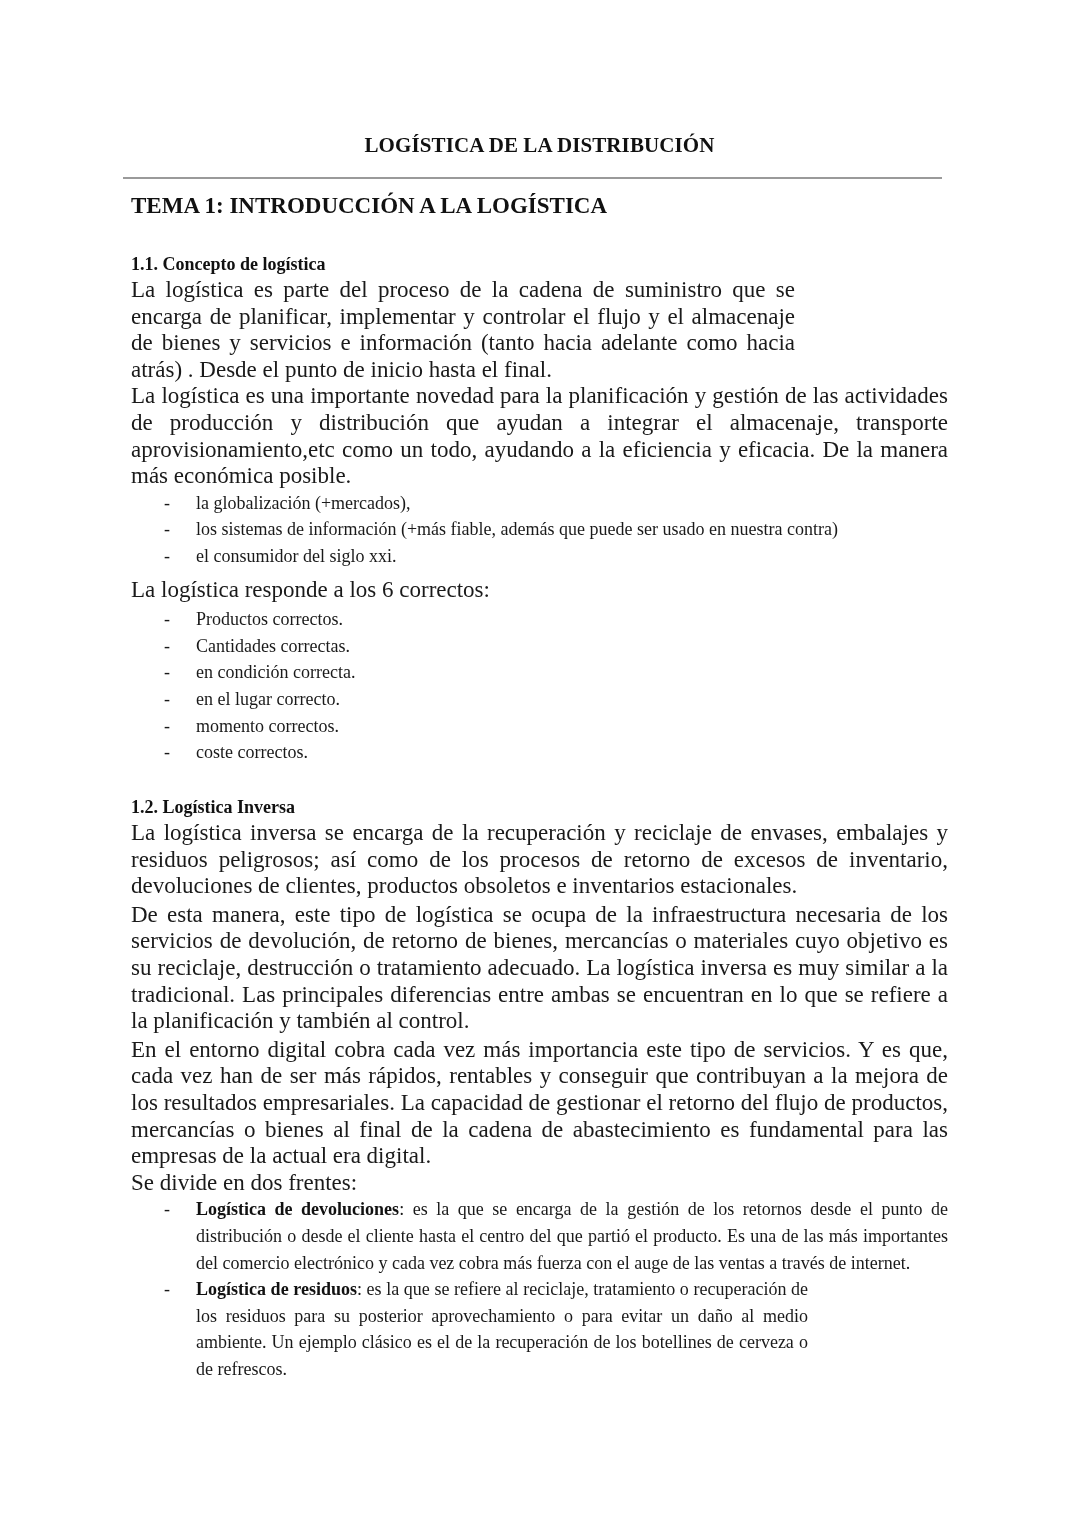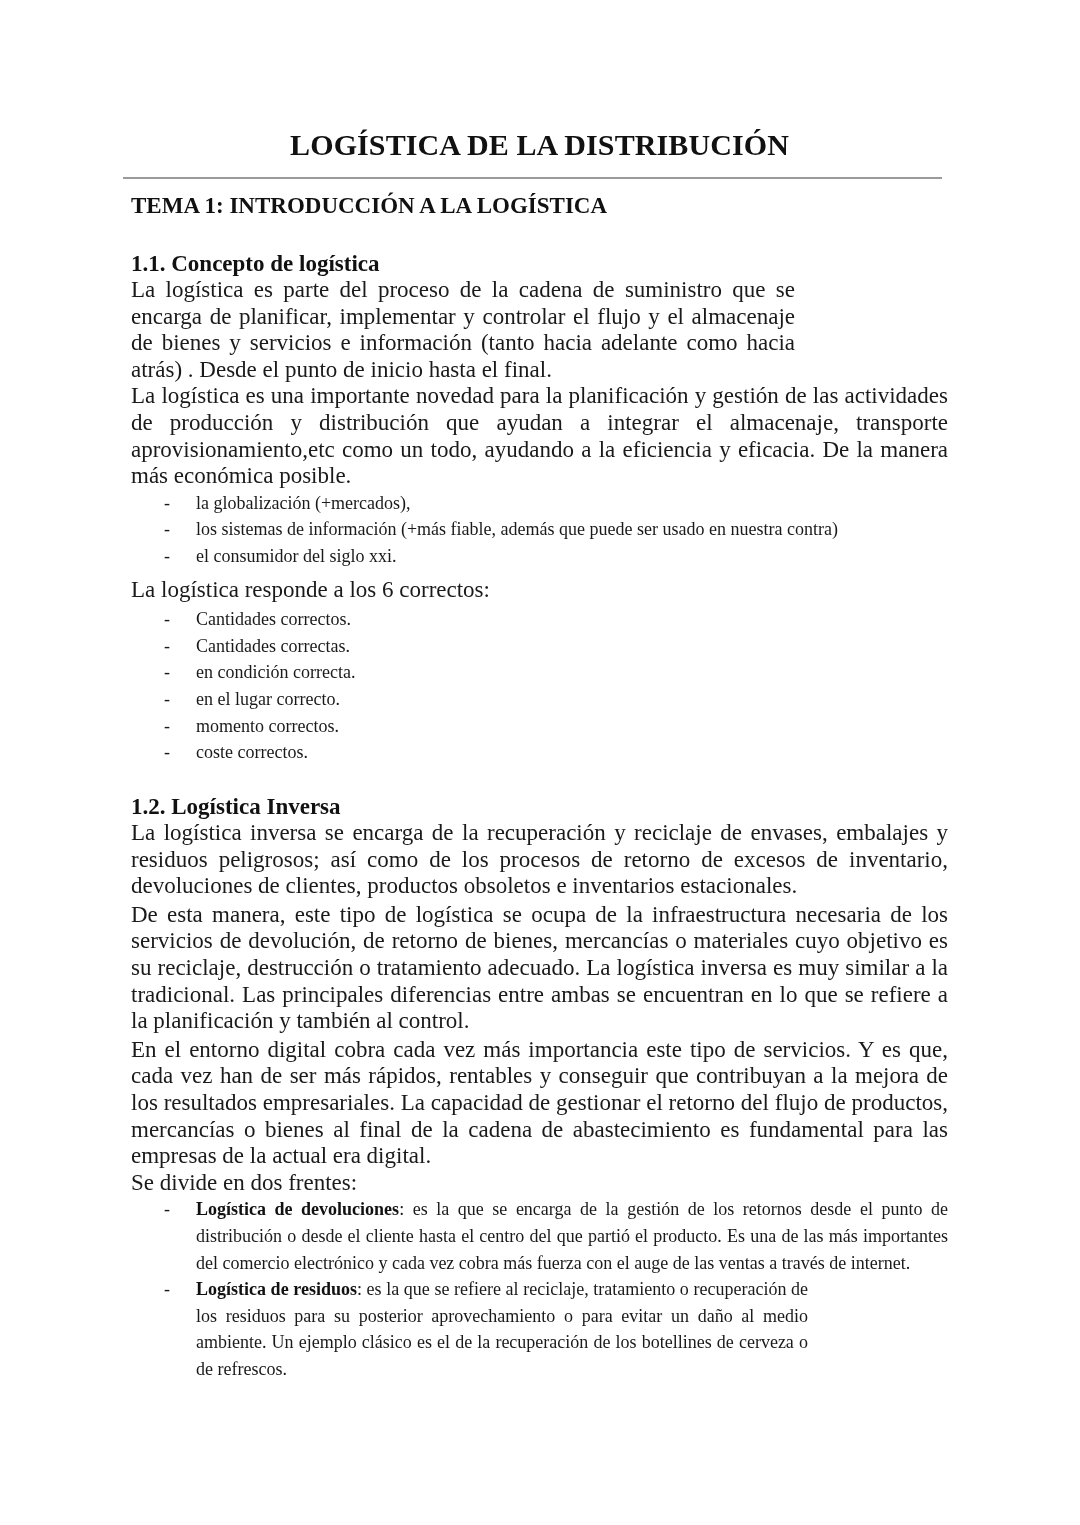--- a/index.html
+++ b/index.html
@@ -21,21 +21,21 @@
       top: 0;
       width: 817px;
     }
     .doc-title {
       position: absolute;
       left: 0;
       top: 128px;
       width: 817px;
       text-align: center;
       font-weight: bold;
-      font-size: 30px;
+      font-size: 21px;
       line-height: 34px;
       letter-spacing: 0.1px;
       color: #111;
     }
     .hr {
       position: absolute;
       left: -8px;
       top: 177px;
       width: 819px;
       height: 2px;
@@ -50,21 +50,21 @@
       line-height: 34px;
       color: #111;
     }
     .section {
       position: absolute;
       left: 0;
       width: 817px;
     }
     .h2 {
       font-weight: bold;
-      font-size: 23px;
+      font-size: 18px;
       line-height: 26px;
       color: #111;
       margin: 0;
     }
     .p {
       font-size: 23px;
       line-height: 26.6px;
       margin: 0;
       text-align: justify;
       color: #1a1a1a;
@@ -106,21 +106,21 @@
     <h2 class="h2">1.1. Concepto de logística</h2>
     <p class="p narrow">La logística es parte del proceso de la cadena de suministro que se encarga de planificar, implementar y controlar el flujo y el almacenaje de bienes y servicios e información (tanto hacia adelante como hacia atrás) . Desde el punto de inicio hasta el final.</p>
     <p class="p">La logística es una importante novedad para la planificación y gestión de las actividades de producción y distribución que ayudan a integrar el almacenaje, transporte aprovisionamiento,etc como un todo, ayudando a la eficiencia y eficacia. De la manera más económica posible.</p>
     <ul class="list">
       <li><span class="dash">-</span><span>la globalización (+mercados),</span></li>
       <li><span class="dash">-</span><span>los sistemas de información (+más fiable, además que puede ser usado en nuestra contra)</span></li>
       <li><span class="dash">-</span><span>el consumidor del siglo xxi.</span></li>
     </ul>
     <p class="p left" style="margin-top:7px;">La logística responde a los 6 correctos:</p>
     <ul class="list" style="margin-top:3px;">
-      <li><span class="dash">-</span><span>Cantidades correctos.</span></li>
+      <li><span class="dash">-</span><span>Productos correctos.</span></li>
       <li><span class="dash">-</span><span>Cantidades correctas.</span></li>
       <li><span class="dash">-</span><span>en condición correcta.</span></li>
       <li><span class="dash">-</span><span>en el lugar correcto.</span></li>
       <li><span class="dash">-</span><span>momento correctos.</span></li>
       <li><span class="dash">-</span><span>coste correctos.</span></li>
     </ul>
   </div>
 
   <div class="section" style="top:794px;">
     <h2 class="h2">1.2. Logística Inversa</h2>

